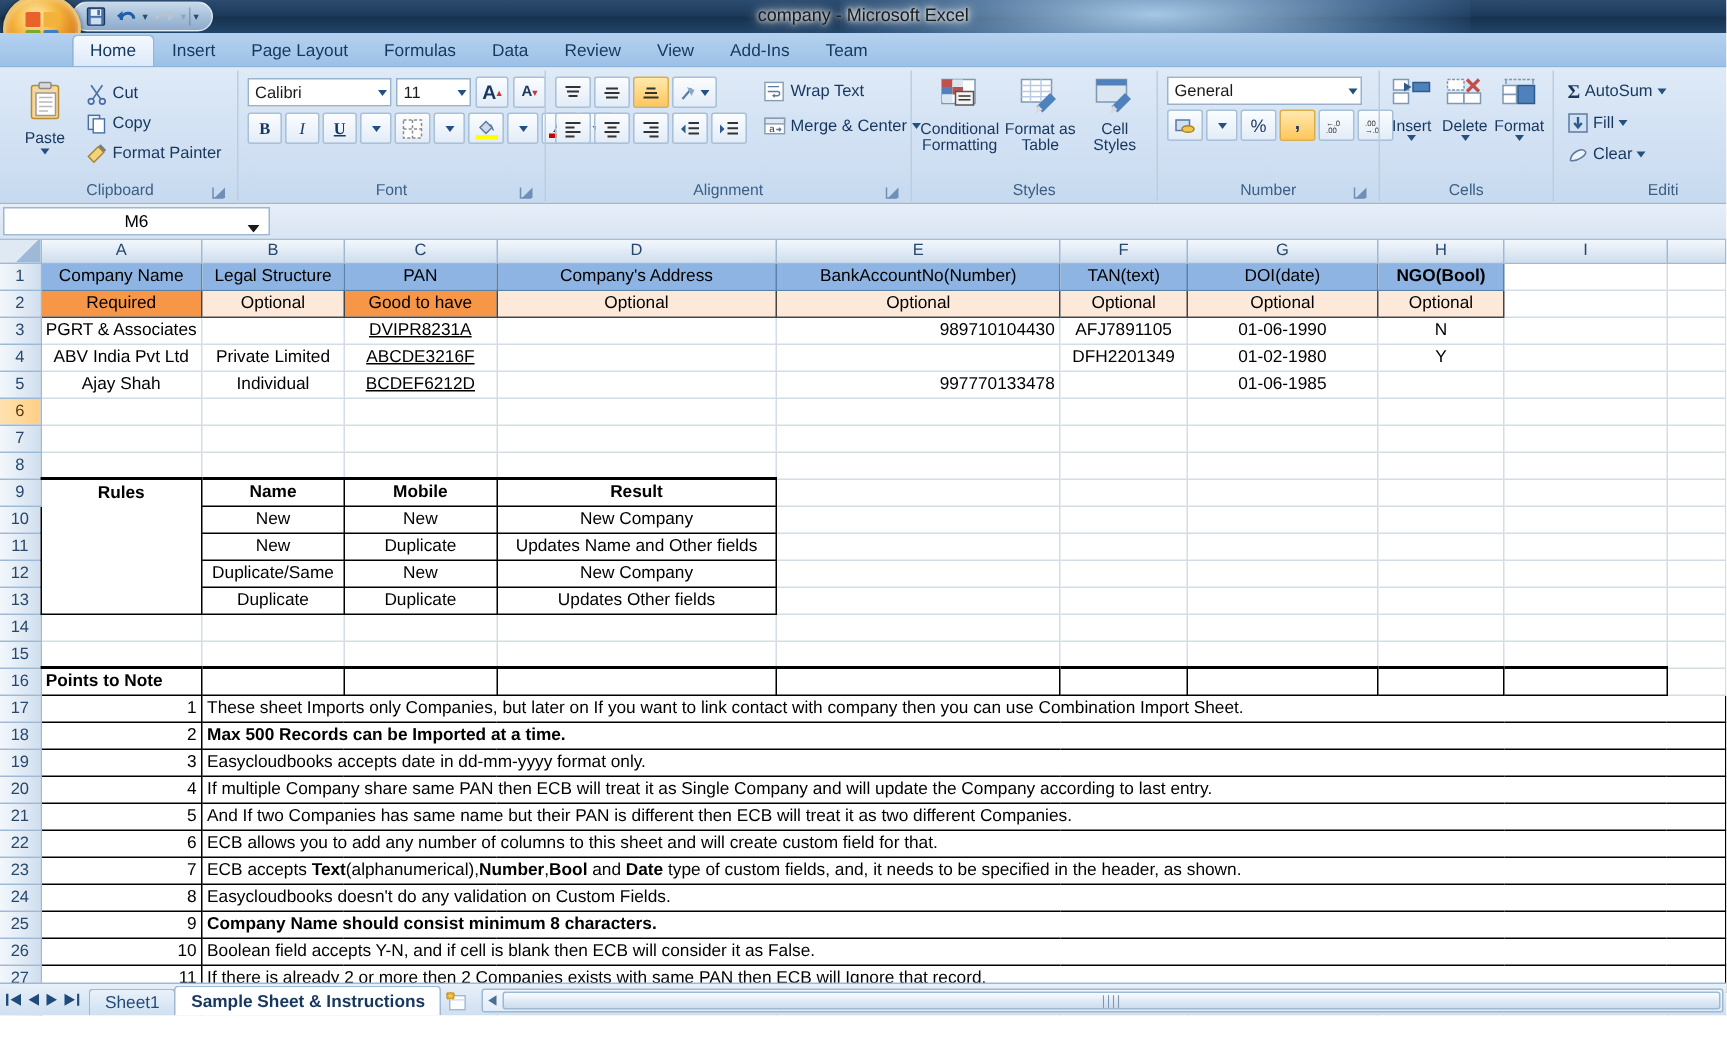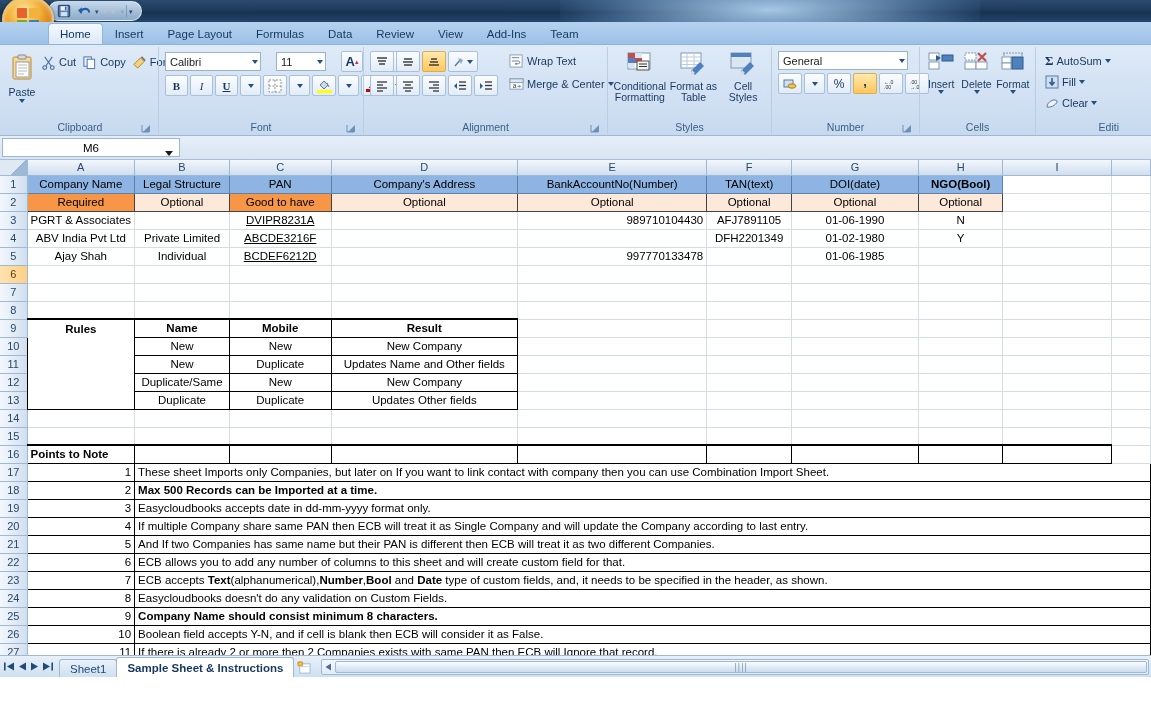--- a/index.html
+++ b/index.html
@@ -154,20 +154,21 @@
     background:linear-gradient(to bottom,#f2f7fc,#e2ecf7); border:1px solid #9db9d6; border-radius:2px;
   }
   .hs-thumb { flex:1; height:12px; margin:0 1px; background:linear-gradient(to bottom,#fbfdff,#dce8f5 60%,#cddcec);
     border:1px solid #9db9d6; border-radius:2px; display:flex; align-items:center; justify-content:center; color:#7d97b3; font-size:9px; letter-spacing:1px;}
 </style>
 </head>
 <body>
 
 <div class="titlebar">
   <div class="glow"></div>
+  <div class="title-text">company  -  Microsoft Excel</div>
   <div class="qat">
     <div class="qat-btn">
       <svg width="14" height="14" viewBox="0 0 16 16">
           <rect x="1.5" y="1.5" width="13" height="13" rx="1" fill="#4a6fa5" stroke="#20365a"></rect>
           <rect x="4" y="2.5" width="8" height="5" fill="#e9f2fb"></rect>
           <rect x="9" y="3" width="2" height="4" fill="#4a6fa5"></rect>
           <rect x="4" y="9" width="8" height="5" fill="#cfe0f2" stroke="#6f8fb8" stroke-width="0.5"></rect>
         </svg>
     </div>
     <div class="qat-btn">
@@ -219,21 +220,21 @@
             <rect x="12" y="2" width="8" height="4" rx="1" fill="#d9d9d9" stroke="#8a8a8a"></rect>
             <rect x="10" y="9" width="13" height="15" fill="#fff" stroke="#9a9a9a"></rect>
             <line x1="12" y1="12" x2="21" y2="12" stroke="#b9b9b9"></line>
             <line x1="12" y1="15" x2="21" y2="15" stroke="#b9b9b9"></line>
             <line x1="12" y1="18" x2="21" y2="18" stroke="#b9b9b9"></line>
             <line x1="12" y1="21" x2="18" y2="21" stroke="#b9b9b9"></line>
           </svg>
         <div class="lbl">Paste</div>
         <div class="caret-dn" style="margin-top:1px"></div>
       </div>
-      <div style="display:flex;flex-direction:row;padding-top:1px">
+      <div style="display:flex;flex-direction:column;padding-top:1px">
         <div class="sm-btn">
           <svg width="15" height="15" viewBox="0 0 16 16">
               <path d="M4 2 L11 12 M12 2 L5 12" stroke="#4a6fa5" stroke-width="1.2" fill="none"></path>
               <circle cx="4" cy="13.4" r="2" fill="none" stroke="#4a6fa5" stroke-width="1.2"></circle>
               <circle cx="12" cy="13.4" r="2" fill="none" stroke="#4a6fa5" stroke-width="1.2"></circle>
             </svg>
           <span>Cut</span>
         </div>
         <div class="sm-btn">
           <svg width="15" height="15" viewBox="0 0 16 16">
@@ -257,21 +258,21 @@
         <svg width="11" height="11" viewBox="0 0 11 11">
             <path d="M2 9 L9 2 L9 9 Z" fill="#6f8fb8"></path>
             <path d="M1 2 L1 9 L8 9" stroke="#6f8fb8" fill="none"></path>
           </svg>
       </span>
     </div>
   </div>
 
   <div class="grp" style="width:205px">
     <div class="grp-body" style="flex-direction:column;gap:3px;padding-left:2px">
-      <div style="display:flex;align-items:center;gap:15px">
+      <div style="display:flex;align-items:center;gap:3px">
         <div class="fld" style="width:96px;justify-content:space-between">
           <span>Calibri</span>
           <span class="caret-dn"></span>
         </div>
         <div class="fld" style="width:50px;justify-content:space-between">
           <span>11</span>
           <span class="caret-dn"></span>
         </div>
         <div class="fbtn bordered" style="width:22px">
             <span style="font-size:13px;font-weight:bold">A</span>

